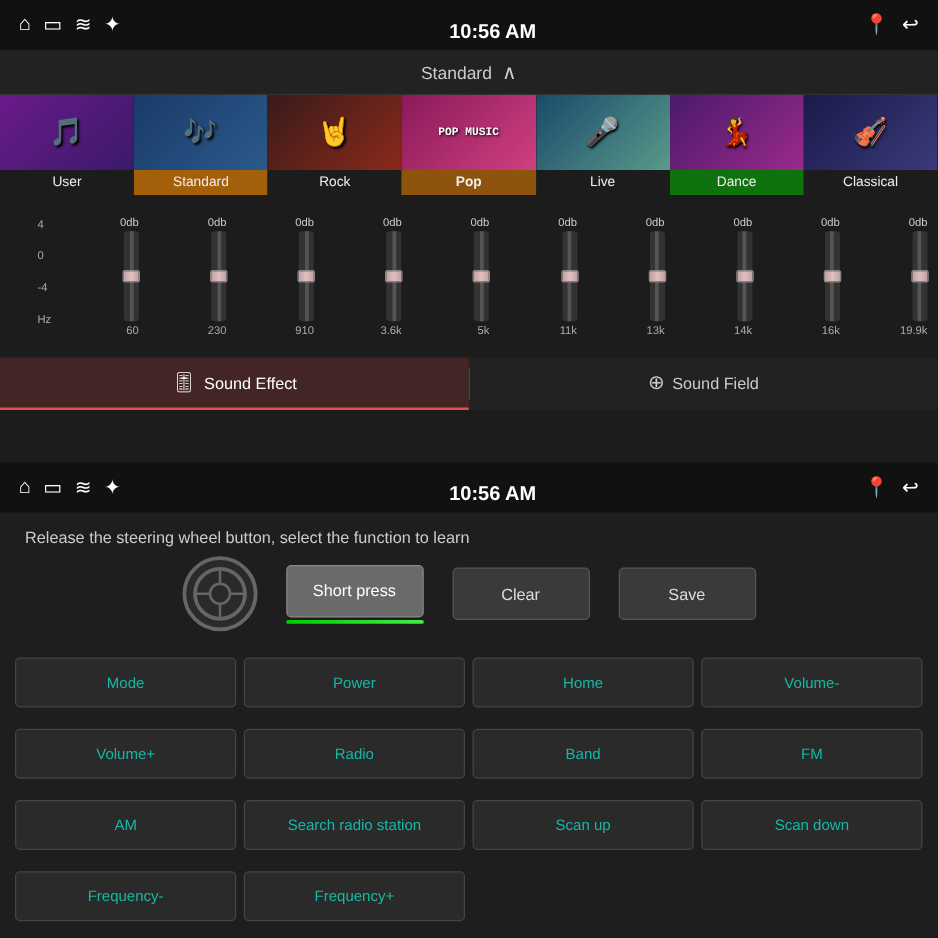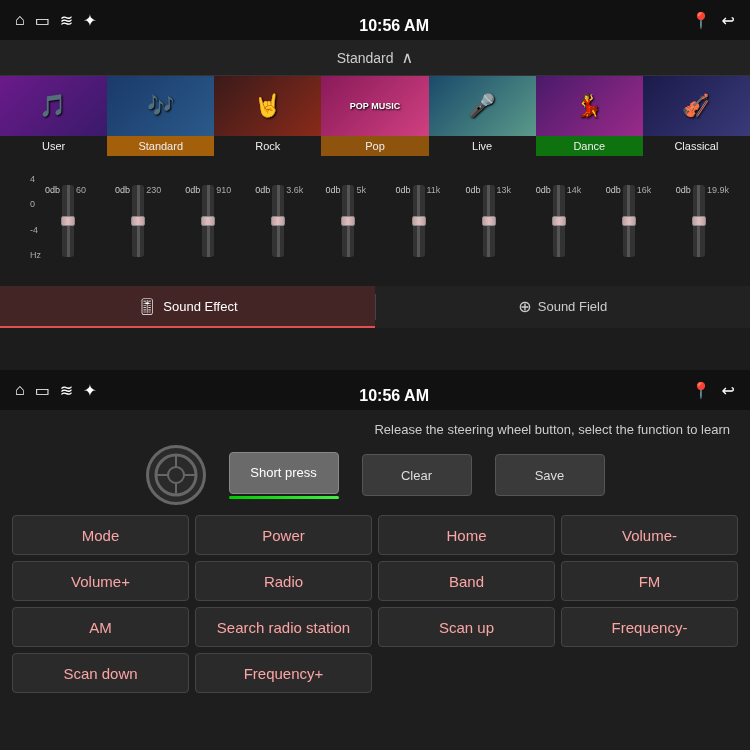--- a/index.html
+++ b/index.html
@@ -143,21 +143,22 @@
     .eq-sliders {
       flex: 1;
       display: flex;
       gap: 4px;
       align-items: center;
       height: 110px;
     }
     .eq-band {
       flex: 1;
       display: flex;
-      align-items: flex-start;
+      flex-direction: column;
+      align-items: flex-end;
       gap: 2px;
       margin-top: 12px;
     }
     .eq-band-db {
       font-size: 9px;
       color: #ccc;
     }
     .eq-slider-track {
       width: 12px;
       height: 72px;
@@ -235,21 +236,21 @@
       background: #111;
       display: flex;
       align-items: center;
       justify-content: space-between;
       padding: 0 15px;
     }
 
     .instruction-text {
       color: #ccc;
       font-size: 13px;
-      text-align: right;
+      text-align: left;
       padding: 12px 20px 8px;
     }
 
     .controls-row {
       display: flex;
       align-items: center;
       justify-content: center;
       gap: 23px;
       padding: 0 20px 8px;
     }
@@ -298,27 +299,28 @@
       grid-template-columns: repeat(4, 1fr);
       gap: 6px;
       padding: 0 12px;
       margin-top: 2px;
     }
     .func-btn {
       height: 40px;
       background: #2a2a2a;
       border: 1px solid #444;
       border-radius: 4px;
-      color: #fca5a5;
-      font-size: 15px;
+      color: #14b8a6;
+      font-size: 12px;
       cursor: pointer;
       display: flex;
       align-items: center;
       justify-content: center;
       text-align: center;
+      margin-top: 11px;
     }
   </style>
 </head>
 <body>
 
 <div class="top-panel">
 
   <div class="status-bar">
     <div class="status-icons">
       <span class="status-icon">⌂</span>
@@ -351,24 +353,24 @@
       </div>
       <div class="preset-label">Standard</div>
     </div>
     <div class="preset-item">
       <div class="preset-thumb preset-thumb-rock">
         <span style="font-size:22px;">🤘</span>
       </div>
       <div class="preset-label">Rock</div>
     </div>
     <div class="preset-item">
-      <div class="preset-thumb preset-thumb-pop" style="background: linear-gradient(135deg,#8a1a5a,#d04080);">
+      <div class="preset-thumb preset-thumb-pop" style="background: linear-gradient(135deg,#8a1a5a,#d04080); font-family: Liberation Mono, monospace;">
         <div style="font-size:9px;font-weight:bold;color:#fff;text-shadow:1px 1px 2px #000;">POP MUSIC</div>
       </div>
-      <div class="preset-label" style="background:rgba(255,140,0,0.5);">Pop</div>
+      <div class="preset-label" style="background:rgba(255,140,0,0.5);font-weight:bold;">Pop</div>
     </div>
     <div class="preset-item">
       <div class="preset-thumb preset-thumb-live">
         <span style="font-size:22px;">🎤</span>
       </div>
       <div class="preset-label">Live</div>
     </div>
     <div class="preset-item active-green">
       <div class="preset-thumb preset-thumb-dance">
         <span style="font-size:22px;">💃</span>
@@ -574,23 +576,23 @@
     <button class="func-btn">
       <span>AM</span>
     </button>
     <button class="func-btn">
       <span>Search radio station</span>
     </button>
     <button class="func-btn">
       <span>Scan up</span>
     </button>
     <button class="func-btn">
+      <span>Scan down</span>
+    </button>
+    <button class="func-btn">
       <span>Frequency-</span>
     </button>
     <button class="func-btn">
-      <span>Scan down</span>
-    </button>
-    <button class="func-btn">
       <span>Frequency+</span>
     </button>
   </div>
 
 </div>
 
 </body></html>

